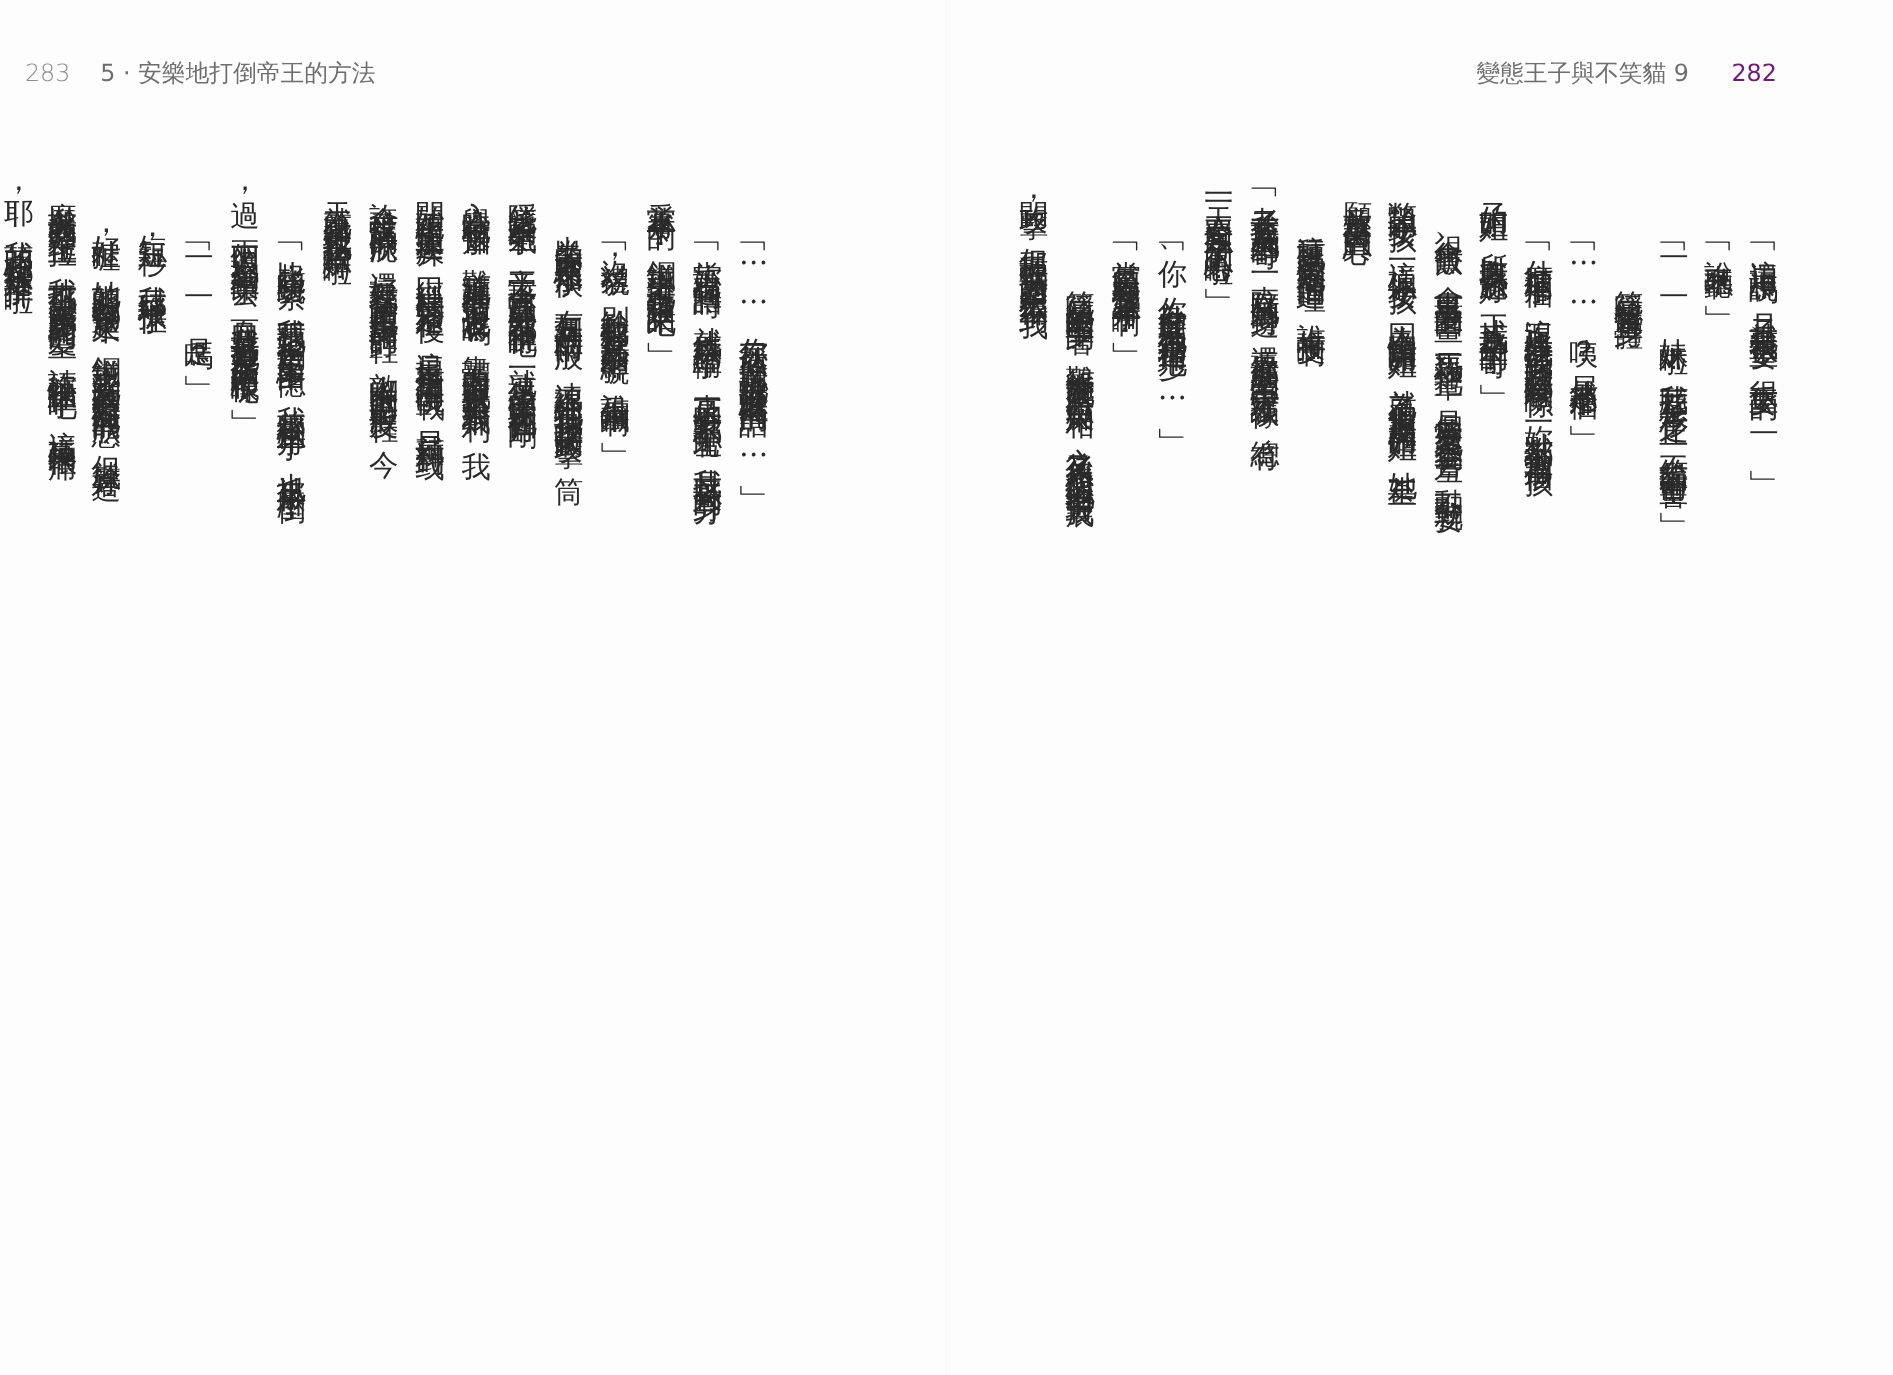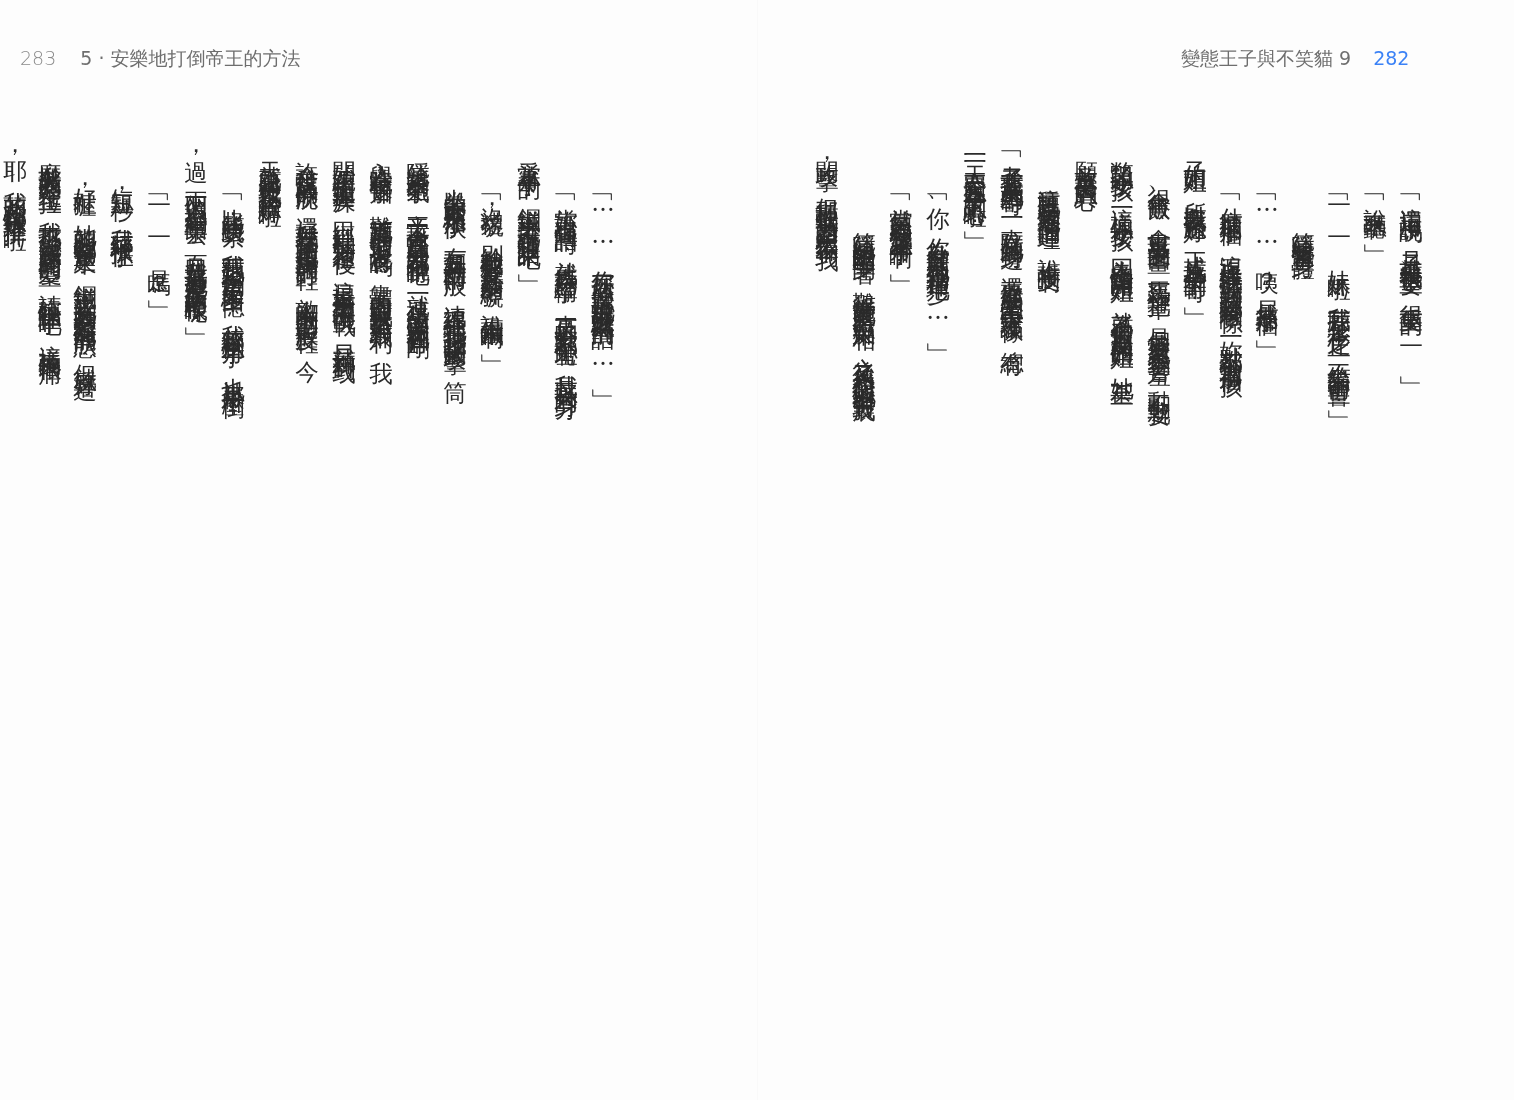--- a/index.html
+++ b/index.html
@@ -9,21 +9,21 @@
     font-family:"DejaVu Serif", "Liberation Serif", serif;
     color:#2a2a2a;
   }
   .header {
     position:absolute; top:46px; font-size:19px; color:#6e6e6e;
     font-family:"DejaVu Sans", "Liberation Sans", sans-serif; white-space:nowrap;
   }
   .hdr-left { left:20px; }
   .hdr-left .pn { margin-right:24px; font-weight:300; color:#8a8a8a; }
   .hdr-right { left:1181px; }
-  .hdr-right .pn { margin-left:22px; color:#3b82f6; }
+  .hdr-right .pn { margin-left:34px; color:#701a75; }
   .col {
     position:absolute;
     writing-mode:vertical-rl;
     text-orientation:upright;
     font-size:23.5px;
     line-height:30px;
     letter-spacing:3.3px;
     white-space:nowrap;
   }
   .gutter {

